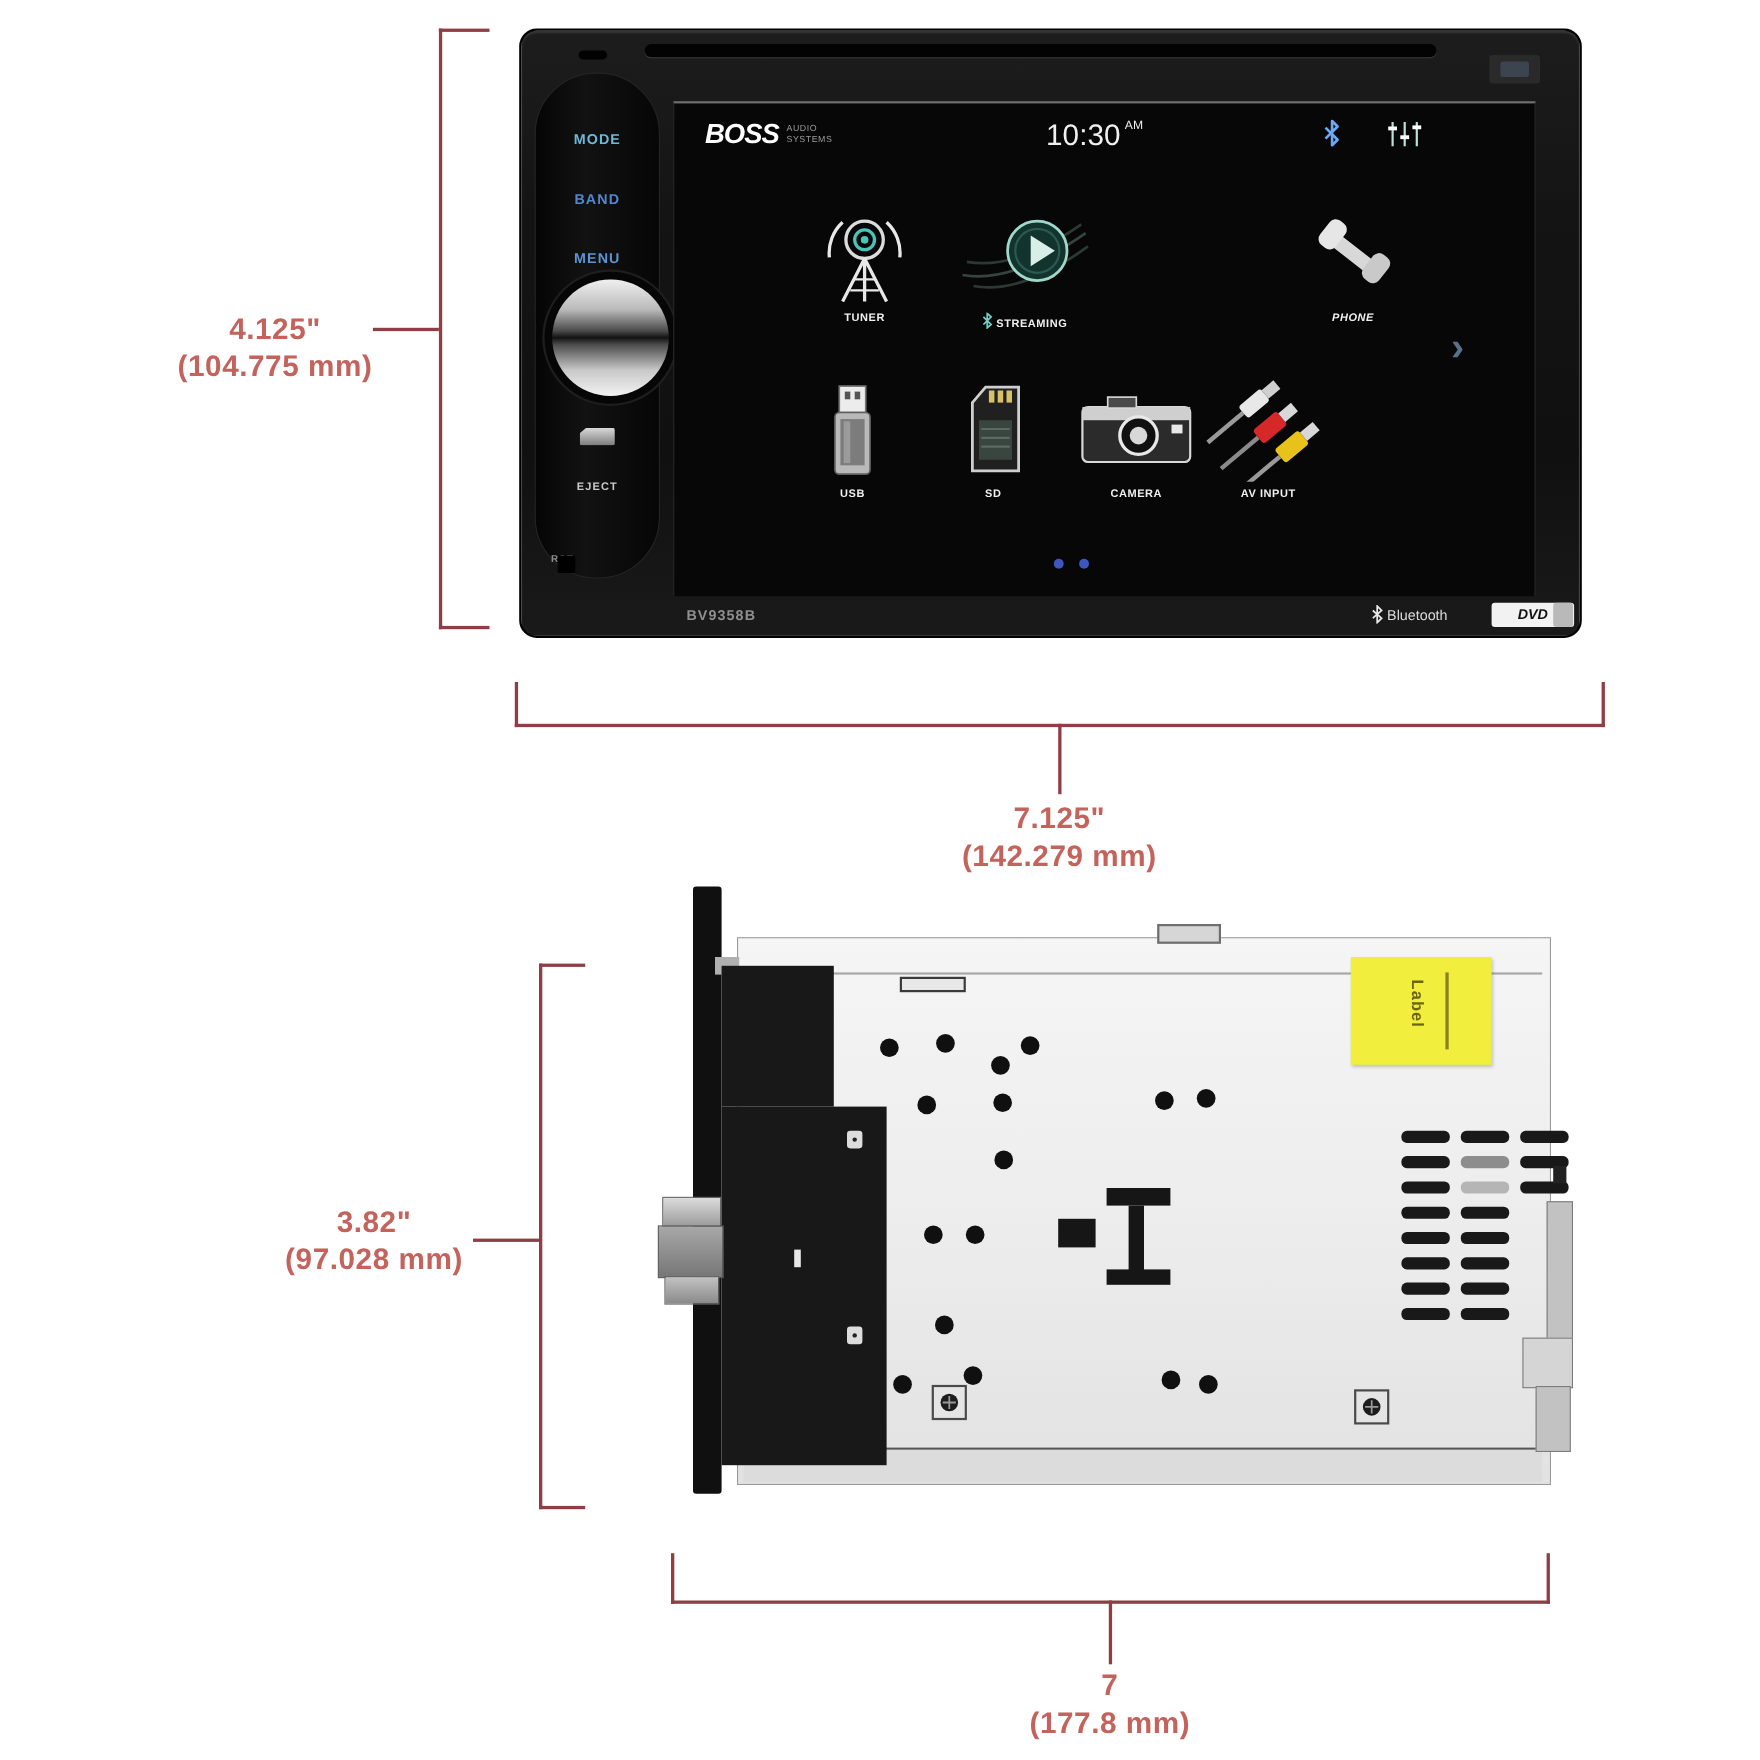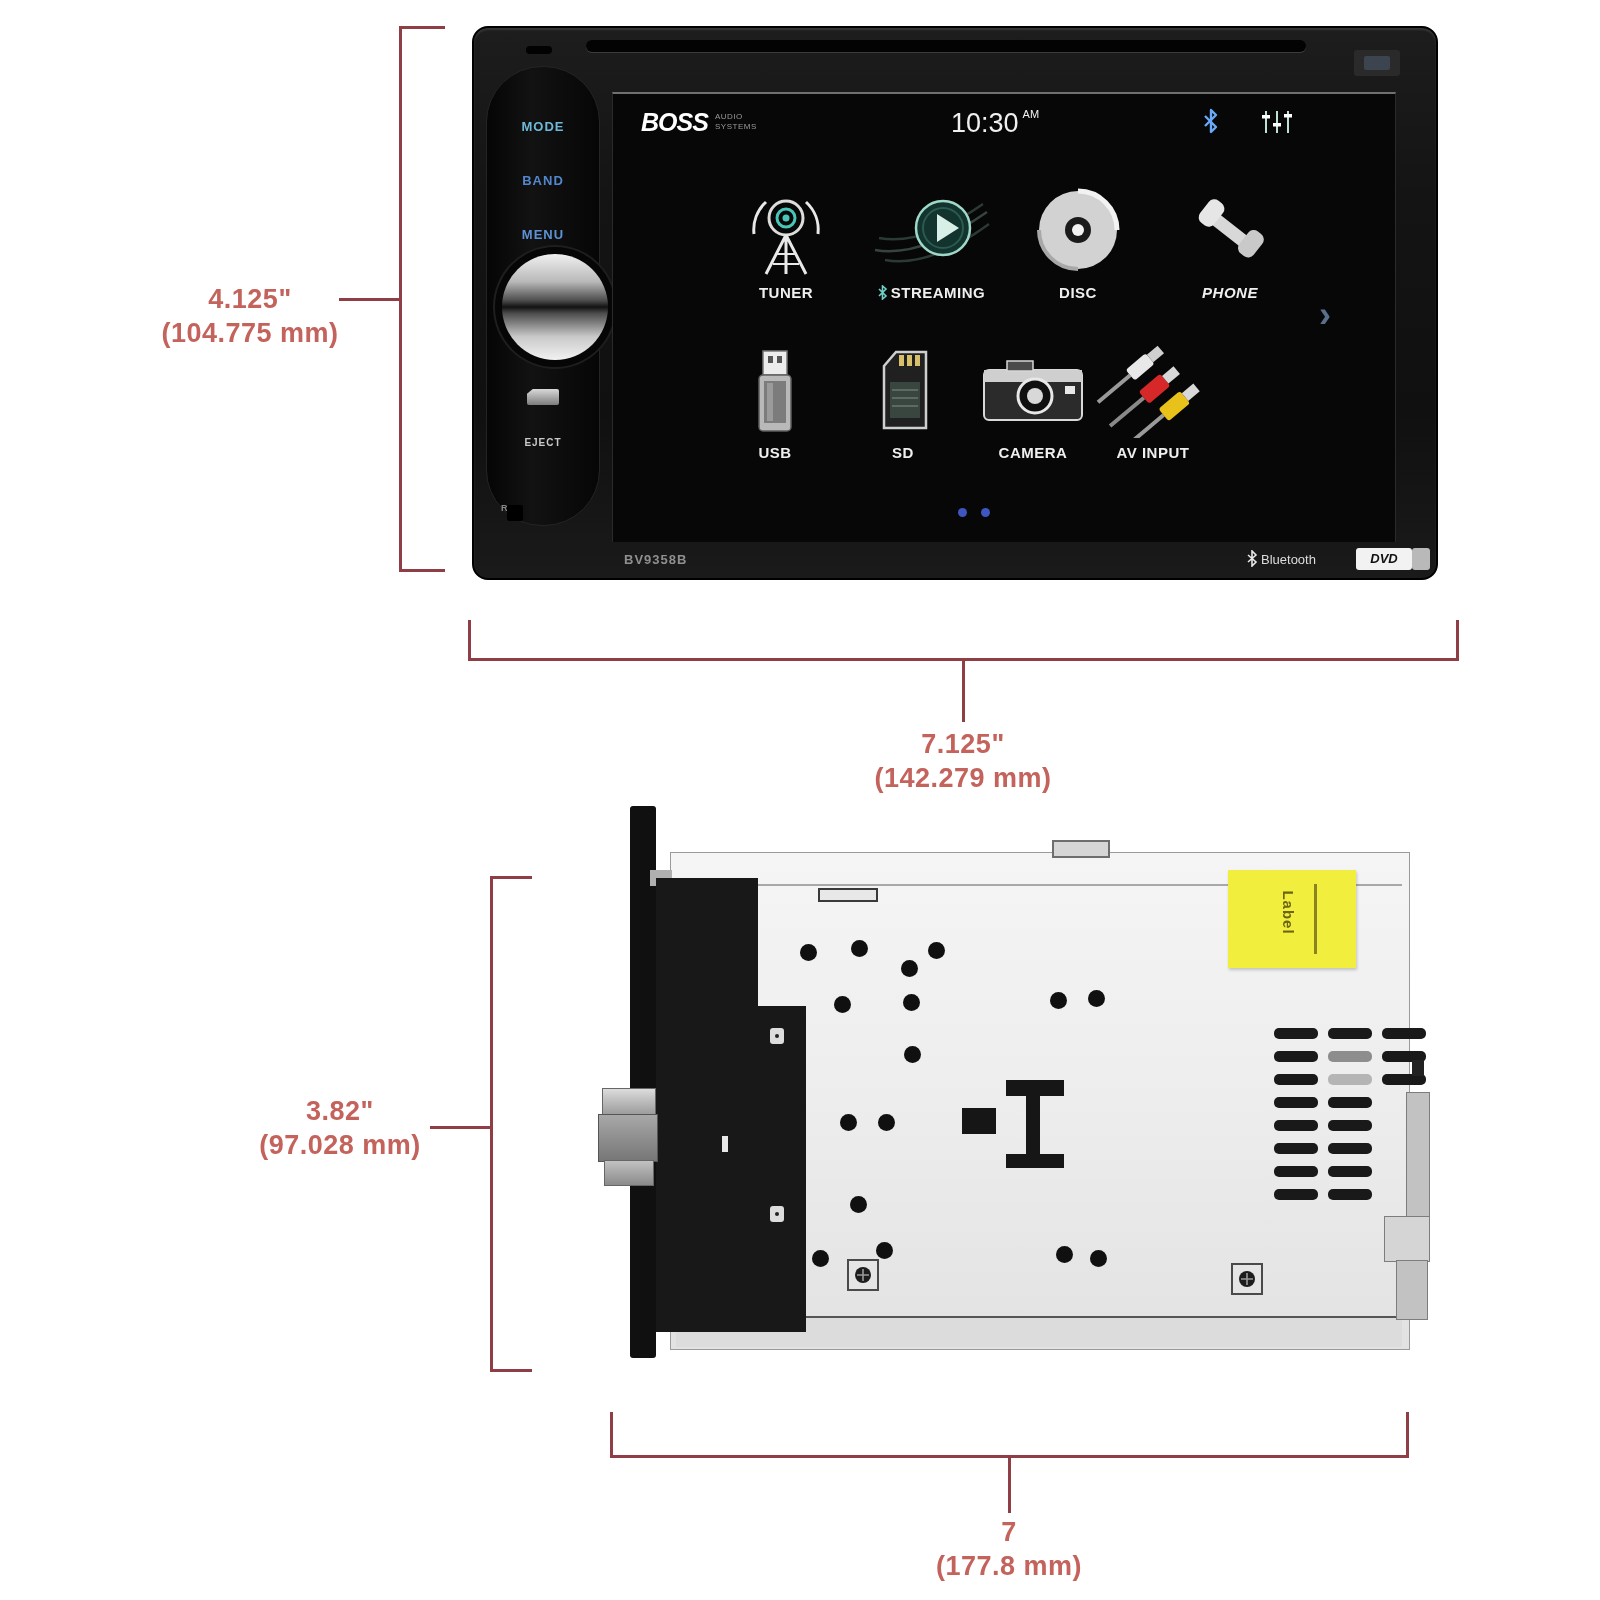--- a/index.html
+++ b/index.html
@@ -19,21 +19,21 @@
   .strip{position:absolute;left:12px;top:38px;width:112px;height:458px;background:
          linear-gradient(90deg,#050505,#121212 40%,#060606);border-radius:56px;border:1px solid #242424;}
   .sbtn{position:absolute;width:100%;text-align:center;font-size:13px;font-weight:bold;letter-spacing:1px;}
   .knob{position:absolute;left:15px;top:187px;width:106px;height:106px;border-radius:50%;
         background:linear-gradient(180deg,#f0f0f0 0%,#b9b9b9 26%,#4c4c4c 44%,#121212 50%,#4c4c4c 56%,#c9c9c9 78%,#f2f2f2 100%);
         box-shadow:0 0 0 7px #060606,0 0 0 9px #1e1e1e;}
   .screen{position:absolute;left:138px;top:64px;width:782px;height:448px;background:#070707;
           border-top:2px solid #707070;border-left:1px solid #2a2a2a;border-right:1px solid #2a2a2a;}
   .cell{position:absolute;width:144px;text-align:center;}
   .cell .ic{height:96px;display:flex;align-items:center;justify-content:center;}
-  .cell .lb{margin-top:6px;font-size:15px;font-weight:bold;color:#efefef;letter-spacing:0.5px;}
+  .cell .lb{margin-top:6px;font-size:10px;font-weight:bold;color:#efefef;letter-spacing:0.5px;}
   .dot{position:absolute;width:9px;height:9px;border-radius:50%;background:#3d56c0;}
   
   .hole{position:absolute;width:17px;height:17px;border-radius:50%;background:#101010;}
   .vent{position:absolute;width:44px;height:11px;border-radius:5px;background:#191919;}
   .cut{position:absolute;background:#161616;}
 </style>
 </head>
 <body>
 
 <div id="canvas">
@@ -117,32 +117,20 @@
             <polygon points="68,30 90,44 68,58" fill="#d8efe8"></polygon>
           </svg>
         </div>
         <div class="lb">
           <svg width="11" height="15" viewBox="0 0 11 15" style="vertical-align:-2px;margin-right:3px;">
               <polyline points="2,4 9,11 5.5,14 5.5,1 9,4 2,11" fill="none" stroke="#6fd0c8" stroke-width="1.6"></polyline>
             </svg><span>STREAMING</span>
         </div>
       </div>
 
-      <div class="cell" style="left:393px;top:88px;">
-        <div class="ic">
-          <svg width="92" height="92" viewBox="0 0 92 92">
-            <circle cx="46" cy="46" r="39" fill="#d2d2d2"></circle>
-            <path d="M46 7 A39 39 0 0 1 85 46" fill="none" stroke="#f2f2f2" stroke-width="5"></path>
-            <path d="M46 85 A39 39 0 0 1 7 46" fill="none" stroke="#a8a8a8" stroke-width="4"></path>
-            <circle cx="46" cy="46" r="13" fill="#1b1b1b"></circle>
-            <circle cx="46" cy="46" r="6" fill="#f2f2f2"></circle>
-          </svg>
-        </div>
-        <div class="lb">DISC</div>
-      </div>
 
       <div class="cell" style="left:545px;top:88px;font-style:italic;">
         <div class="ic">
           <svg width="92" height="92" viewBox="0 0 92 92">
             <g transform="rotate(38 46 46)">
               <rect x="16" y="40" width="60" height="13" rx="6.5" fill="#d8d8d8"></rect>
               <rect x="12" y="30" width="18" height="28" rx="7" fill="#e6e6e6"></rect>
               <rect x="62" y="30" width="18" height="28" rx="7" fill="#c9c9c9"></rect>
             </g>
           </svg>
@@ -216,21 +204,21 @@
       <div class="dot" style="left:345px;top:414px;"></div>
       <div class="dot" style="left:368px;top:414px;"></div>
     </div>
 
     <div class="abs" style="left:150px;top:524px;color:#8f8f8f;font-size:13px;font-weight:bold;letter-spacing:1px;">BV9358B</div>
     <div class="abs" style="left:772px;top:522px;color:#dcdcdc;font-size:13px;">
       <svg width="12" height="17" viewBox="0 0 12 17" style="vertical-align:-3px;margin-right:3px;">
           <polyline points="2,5 10,12 6,16 6,1 10,5 2,12" fill="none" stroke="#e8e8e8" stroke-width="1.6"></polyline>
         </svg><span>Bluetooth</span>
     </div>
-    <div class="abs" style="left:882px;top:520px;width:56px;height:22px;background:#f2f2f2;border-radius:3px;text-align:center;color:#111;font-size:13px;font-weight:bold;font-style:italic;line-height:22px;">DVD</div>
+    <div class="abs" style="left:882px;top:520px;width:75px;height:22px;background:#f2f2f2;border-radius:3px;text-align:center;color:#111;font-size:13px;font-weight:bold;font-style:italic;line-height:22px;">DVD</div>
     <div class="abs" style="left:938px;top:520px;width:18px;height:22px;background:#b9b9b9;border-radius:3px;"></div>
   </div>
 
   <div class="dline" style="left:468px;top:620px;width:3px;height:41px;"></div>
   <div class="dline" style="left:1456px;top:620px;width:3px;height:41px;"></div>
   <div class="dline" style="left:468px;top:658px;width:991px;height:3px;"></div>
   <div class="dline" style="left:962px;top:658px;width:3px;height:64px;"></div>
   <div class="dimtxt" style="left:813px;top:728px;width:300px;">
     <div>7.125"</div>
     <div>(142.279 mm)</div>

